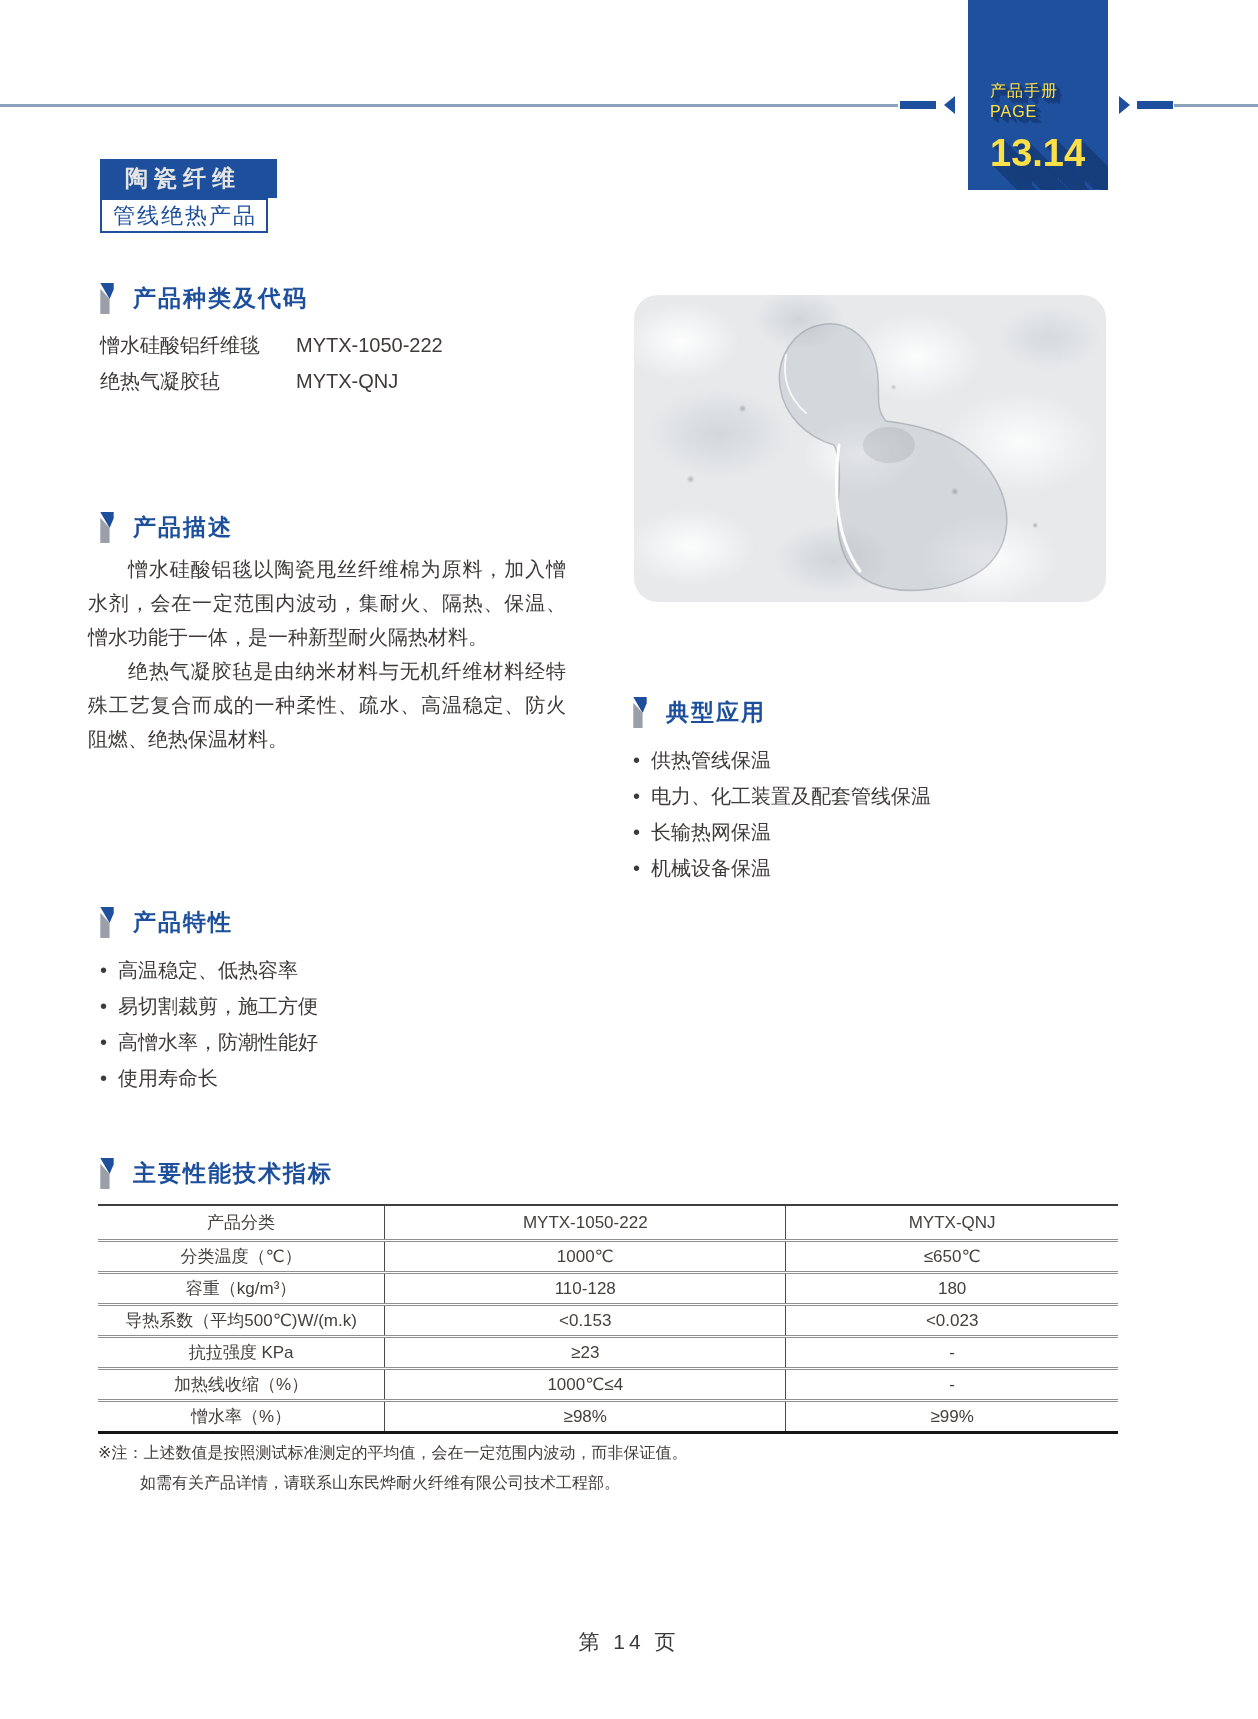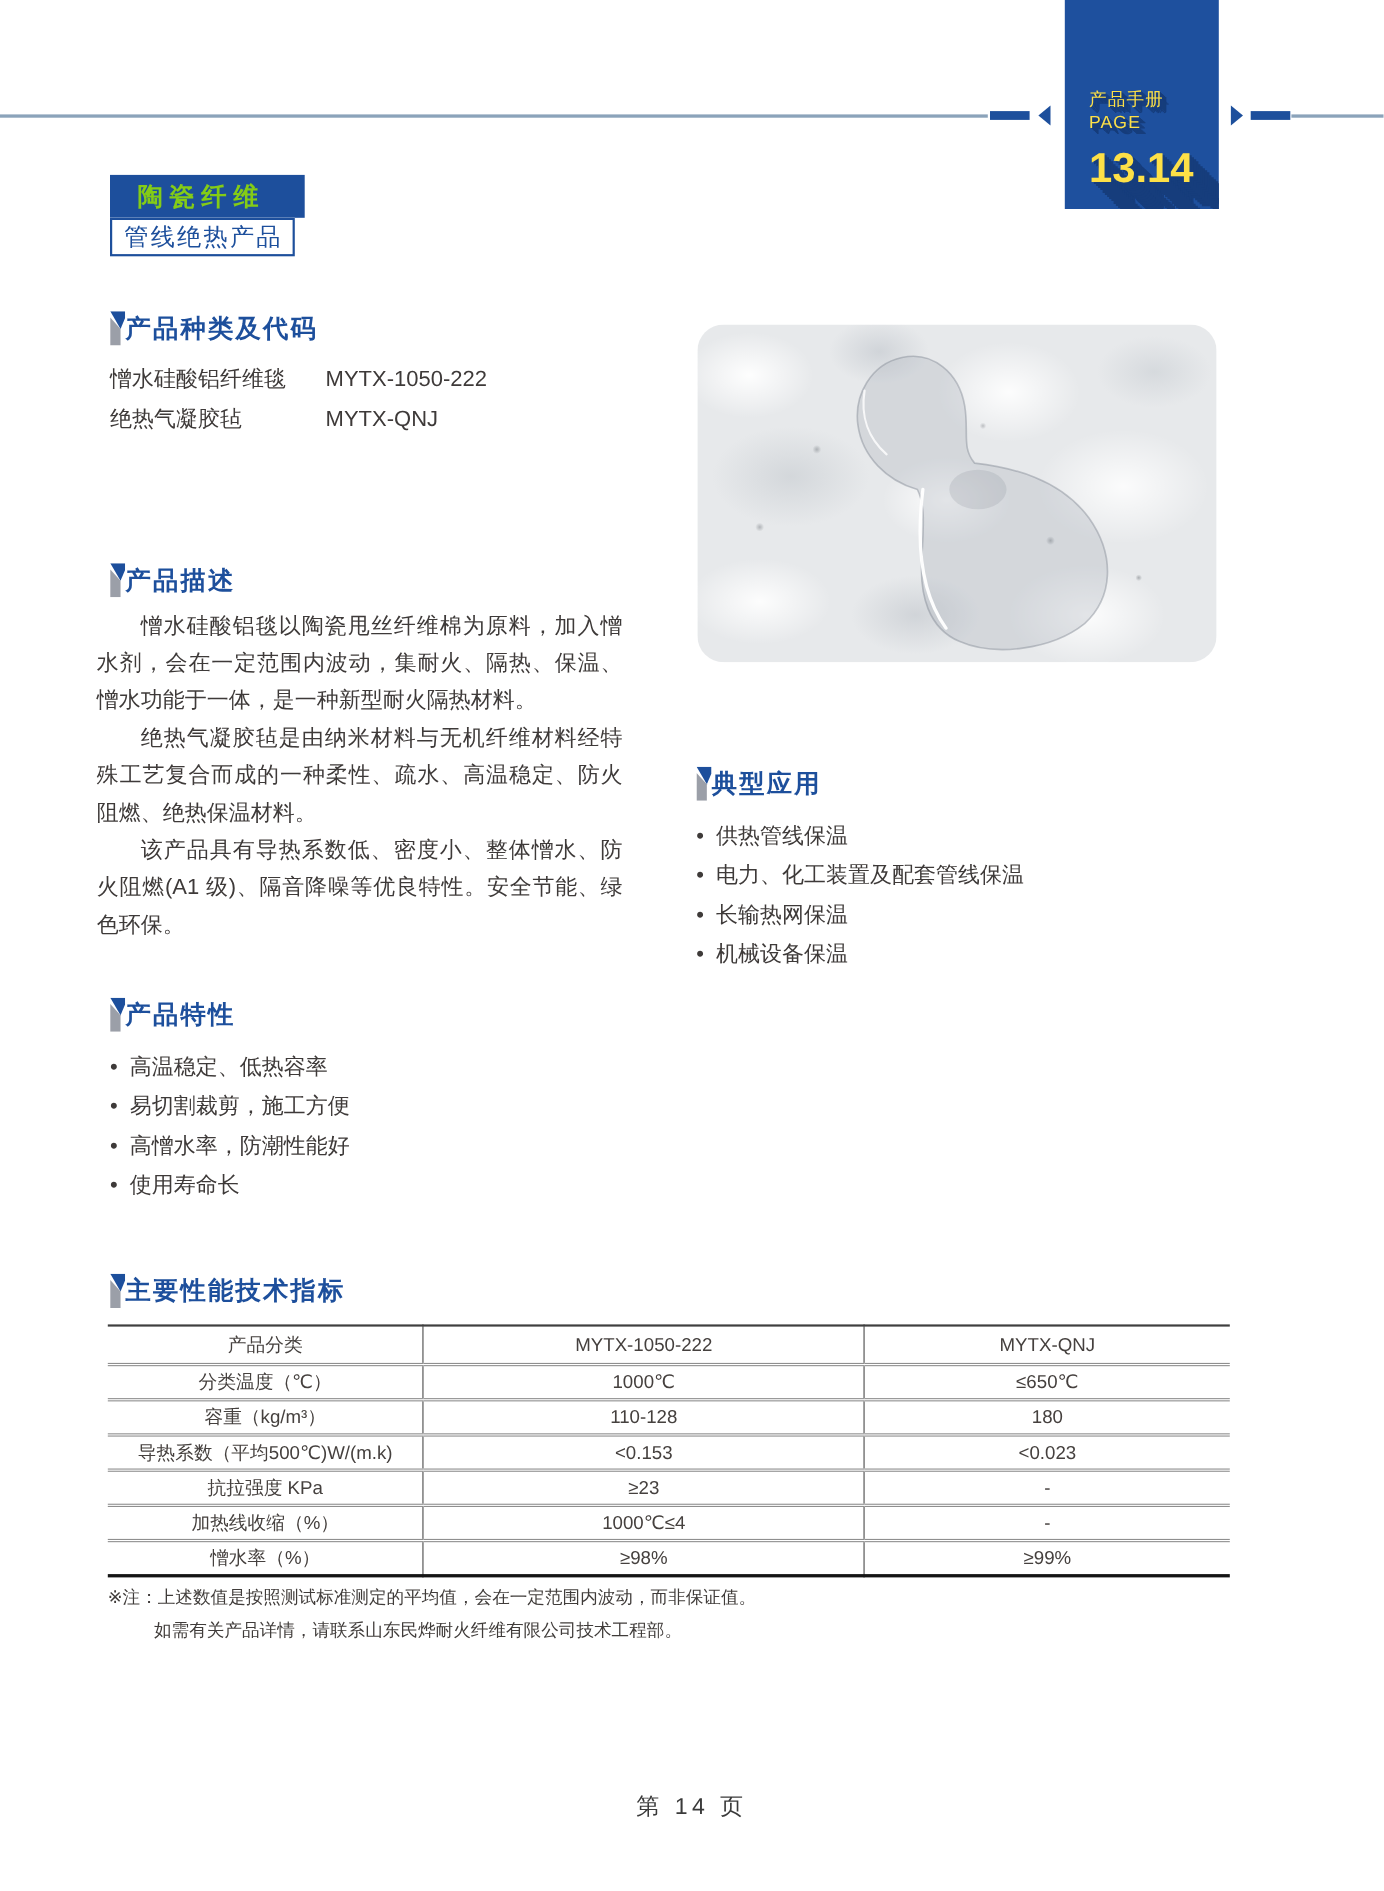--- a/index.html
+++ b/index.html
@@ -27,31 +27,31 @@
   }
   .banner .num{
     font-size:38px;font-weight:bold;margin-top:10px;
     text-shadow:2px 2px #163d7c,4px 4px #163d7c,6px 6px #163d7c,8px 8px #163d7c,10px 10px #163d7c,
       12px 12px #163d7c,14px 14px #163d7c,16px 16px #163d7c,18px 18px #163d7c,20px 20px #163d7c,
       22px 22px #163d7c,24px 24px #163d7c,26px 26px #163d7c,28px 28px #163d7c;
   }
   
   .title-main{
     position:absolute;left:100px;top:159px;width:177px;height:39px;box-sizing:border-box;
-    background:#1d4f9c;color:#84cc16;font-size:23px;font-weight:bold;line-height:39px;
+    background:#1d4f9c;color:#e5e5e5;font-size:23px;font-weight:bold;line-height:39px;
     padding-left:25px;letter-spacing:6px;
   }
   .title-sub{
     position:absolute;left:100px;top:198px;width:168px;height:35px;box-sizing:border-box;
     background:#fff;border:2px solid #1d4f9c;color:#1d4f9c;font-size:22px;line-height:31px;
     padding-left:11px;letter-spacing:2px;
   }
   
   .sec{position:absolute;}
-  .sec-head{display:flex;align-items:flex-end;}
+  .sec-head{display:flex;align-items:flex-end;gap:19px;}
   .sec-head .flag{width:14px;height:31px;flex:0 0 auto;}
   .sec-head h2{margin:0;font-size:23px;line-height:31px;color:#1d4f9c;font-weight:bold;letter-spacing:2px;}
   
   .type-list{margin-top:13px;font-size:20px;line-height:36px;color:#3e3a39;}
   .type-row{display:flex;}
   .type-name{width:196px;flex:0 0 auto;}
   
   .desc-text{position:absolute;left:88px;top:552px;width:478px;font-size:20px;line-height:34px;
     text-align:justify;color:#3e3a39;}
   .desc-text p{margin:0;text-indent:2em;}
@@ -163,21 +163,20 @@
       <svg class="flag" viewBox="0 0 26 60">
         <polygon points="0,0 26,0 26,12 18,31" fill="#1d4f9c"></polygon>
         <polygon points="0,11 18,31 18,60 0,60" fill="#9b9fa8"></polygon>
       </svg>
       <h2>产品描述</h2>
     </div>
   </div>
   <div class="desc-text">
     <p>憎水硅酸铝毯以陶瓷甩丝纤维棉为原料，加入憎水剂，会在一定范围内波动，集耐火、隔热、保温、憎水功能于一体，是一种新型耐火隔热材料。</p>
     <p>绝热气凝胶毡是由纳米材料与无机纤维材料经特殊工艺复合而成的一种柔性、疏水、高温稳定、防火阻燃、绝热保温材料。</p>
-    <p>该产品具有导热系数低、密度小、整体憎水、防火阻燃(A1 级)、隔音降噪等优良特性。安全节能、绿色环保。</p>
   </div>
 
   <div class="sec" style="left:633px;top:697px;">
     <div class="sec-head">
       <svg class="flag" viewBox="0 0 26 60">
         <polygon points="0,0 26,0 26,12 18,31" fill="#1d4f9c"></polygon>
         <polygon points="0,11 18,31 18,60 0,60" fill="#9b9fa8"></polygon>
       </svg>
       <h2>典型应用</h2>
     </div>

